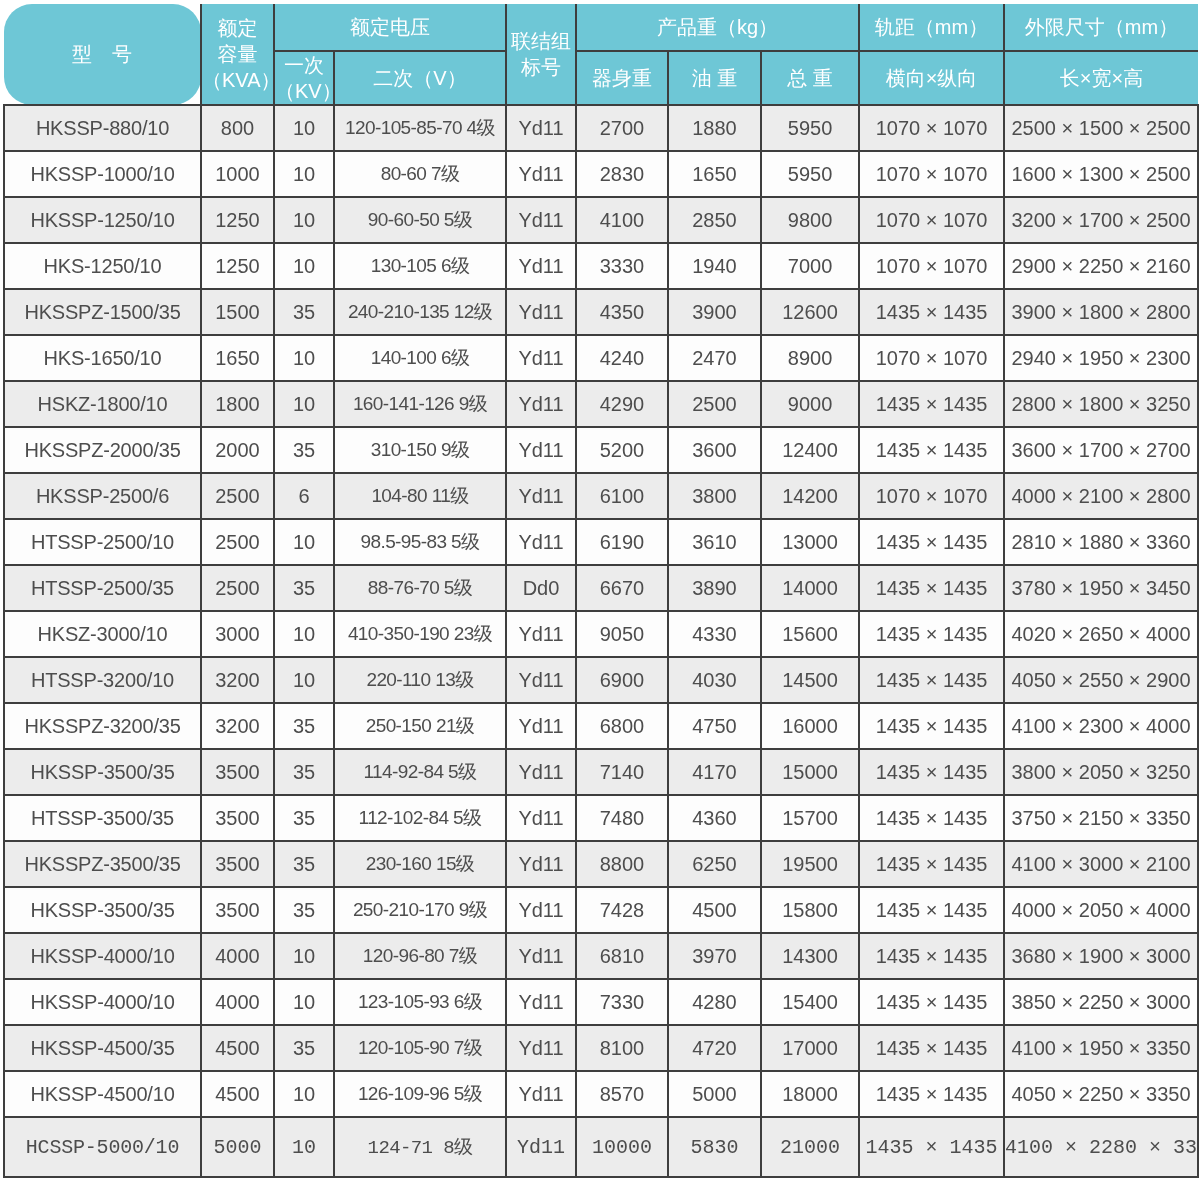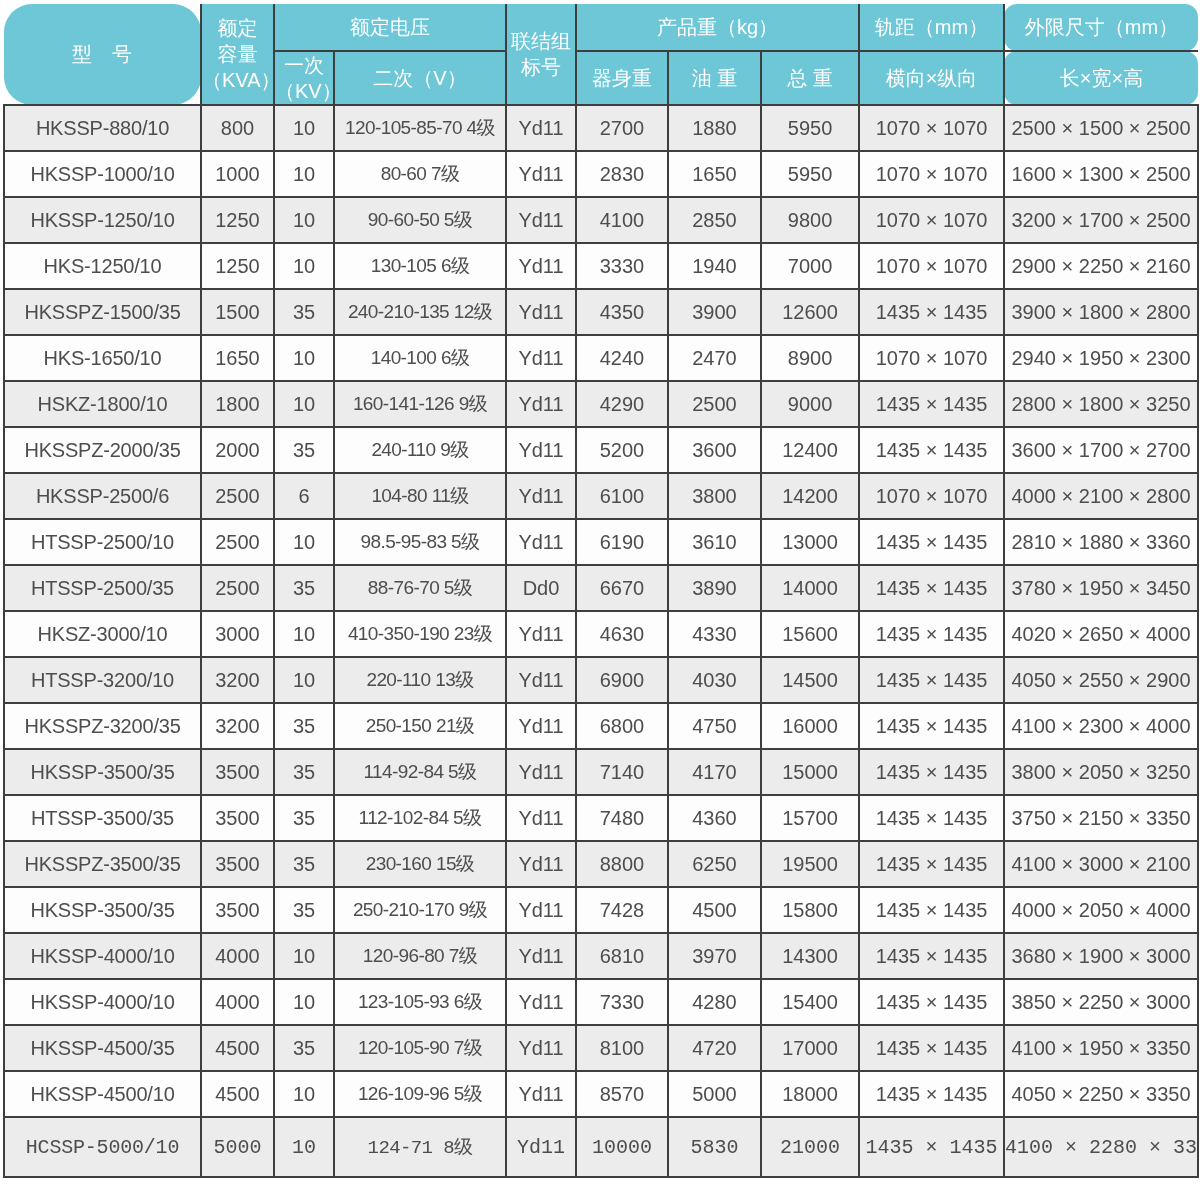--- a/index.html
+++ b/index.html
@@ -31,21 +31,21 @@
     background: #6ec7d6;
     color: #ffffff;
     font-weight: normal;
     font-size: 20px;
     line-height: 1.3;
     white-space: pre-line;
   }
   thead tr.h1 th { border-top: none; height: 46px; }
   thead tr.h2 th { height: 45px; }
   thead th.first { border-left: none; border-radius: 28px; }
-  thead th.last { border-right: none; border-radius: 13px; }
+  thead th.last { border-right: none; }
   tbody td {
     background: #fdfdfd;
     color: #4d4d4d;
     font-size: 20px;
     height: 44px;
   }
   tbody tr:nth-child(odd) td { background: #ececec; }
   tbody tr.tall td { height: 58px; font-family: Liberation Mono, monospace; }
   tbody td.volt {
     font-size: 19px;
@@ -176,21 +176,21 @@
           <td>4290</td>
           <td>2500</td>
           <td>9000</td>
           <td>1435 × 1435</td>
           <td>2800 × 1800 × 3250</td>
         </tr>
         <tr>
           <td class="model">HKSSPZ-2000/35</td>
           <td>2000</td>
           <td>35</td>
-          <td class="volt">240-110 9级</td>
+          <td class="volt">310-150 9级</td>
           <td>Yd11</td>
           <td>5200</td>
           <td>3600</td>
           <td>12400</td>
           <td>1435 × 1435</td>
           <td>3600 × 1700 × 2700</td>
         </tr>
         <tr>
           <td class="model">HKSSP-2500/6</td>
           <td>2500</td>
@@ -226,21 +226,21 @@
           <td>14000</td>
           <td>1435 × 1435</td>
           <td>3780 × 1950 × 3450</td>
         </tr>
         <tr>
           <td class="model">HKSZ-3000/10</td>
           <td>3000</td>
           <td>10</td>
           <td class="volt">410-350-190 23级</td>
           <td>Yd11</td>
-          <td>4630</td>
+          <td>9050</td>
           <td>4330</td>
           <td>15600</td>
           <td>1435 × 1435</td>
           <td>4020 × 2650 × 4000</td>
         </tr>
         <tr>
           <td class="model">HTSSP-3200/10</td>
           <td>3200</td>
           <td>10</td>
           <td class="volt">220-110 13级</td>

